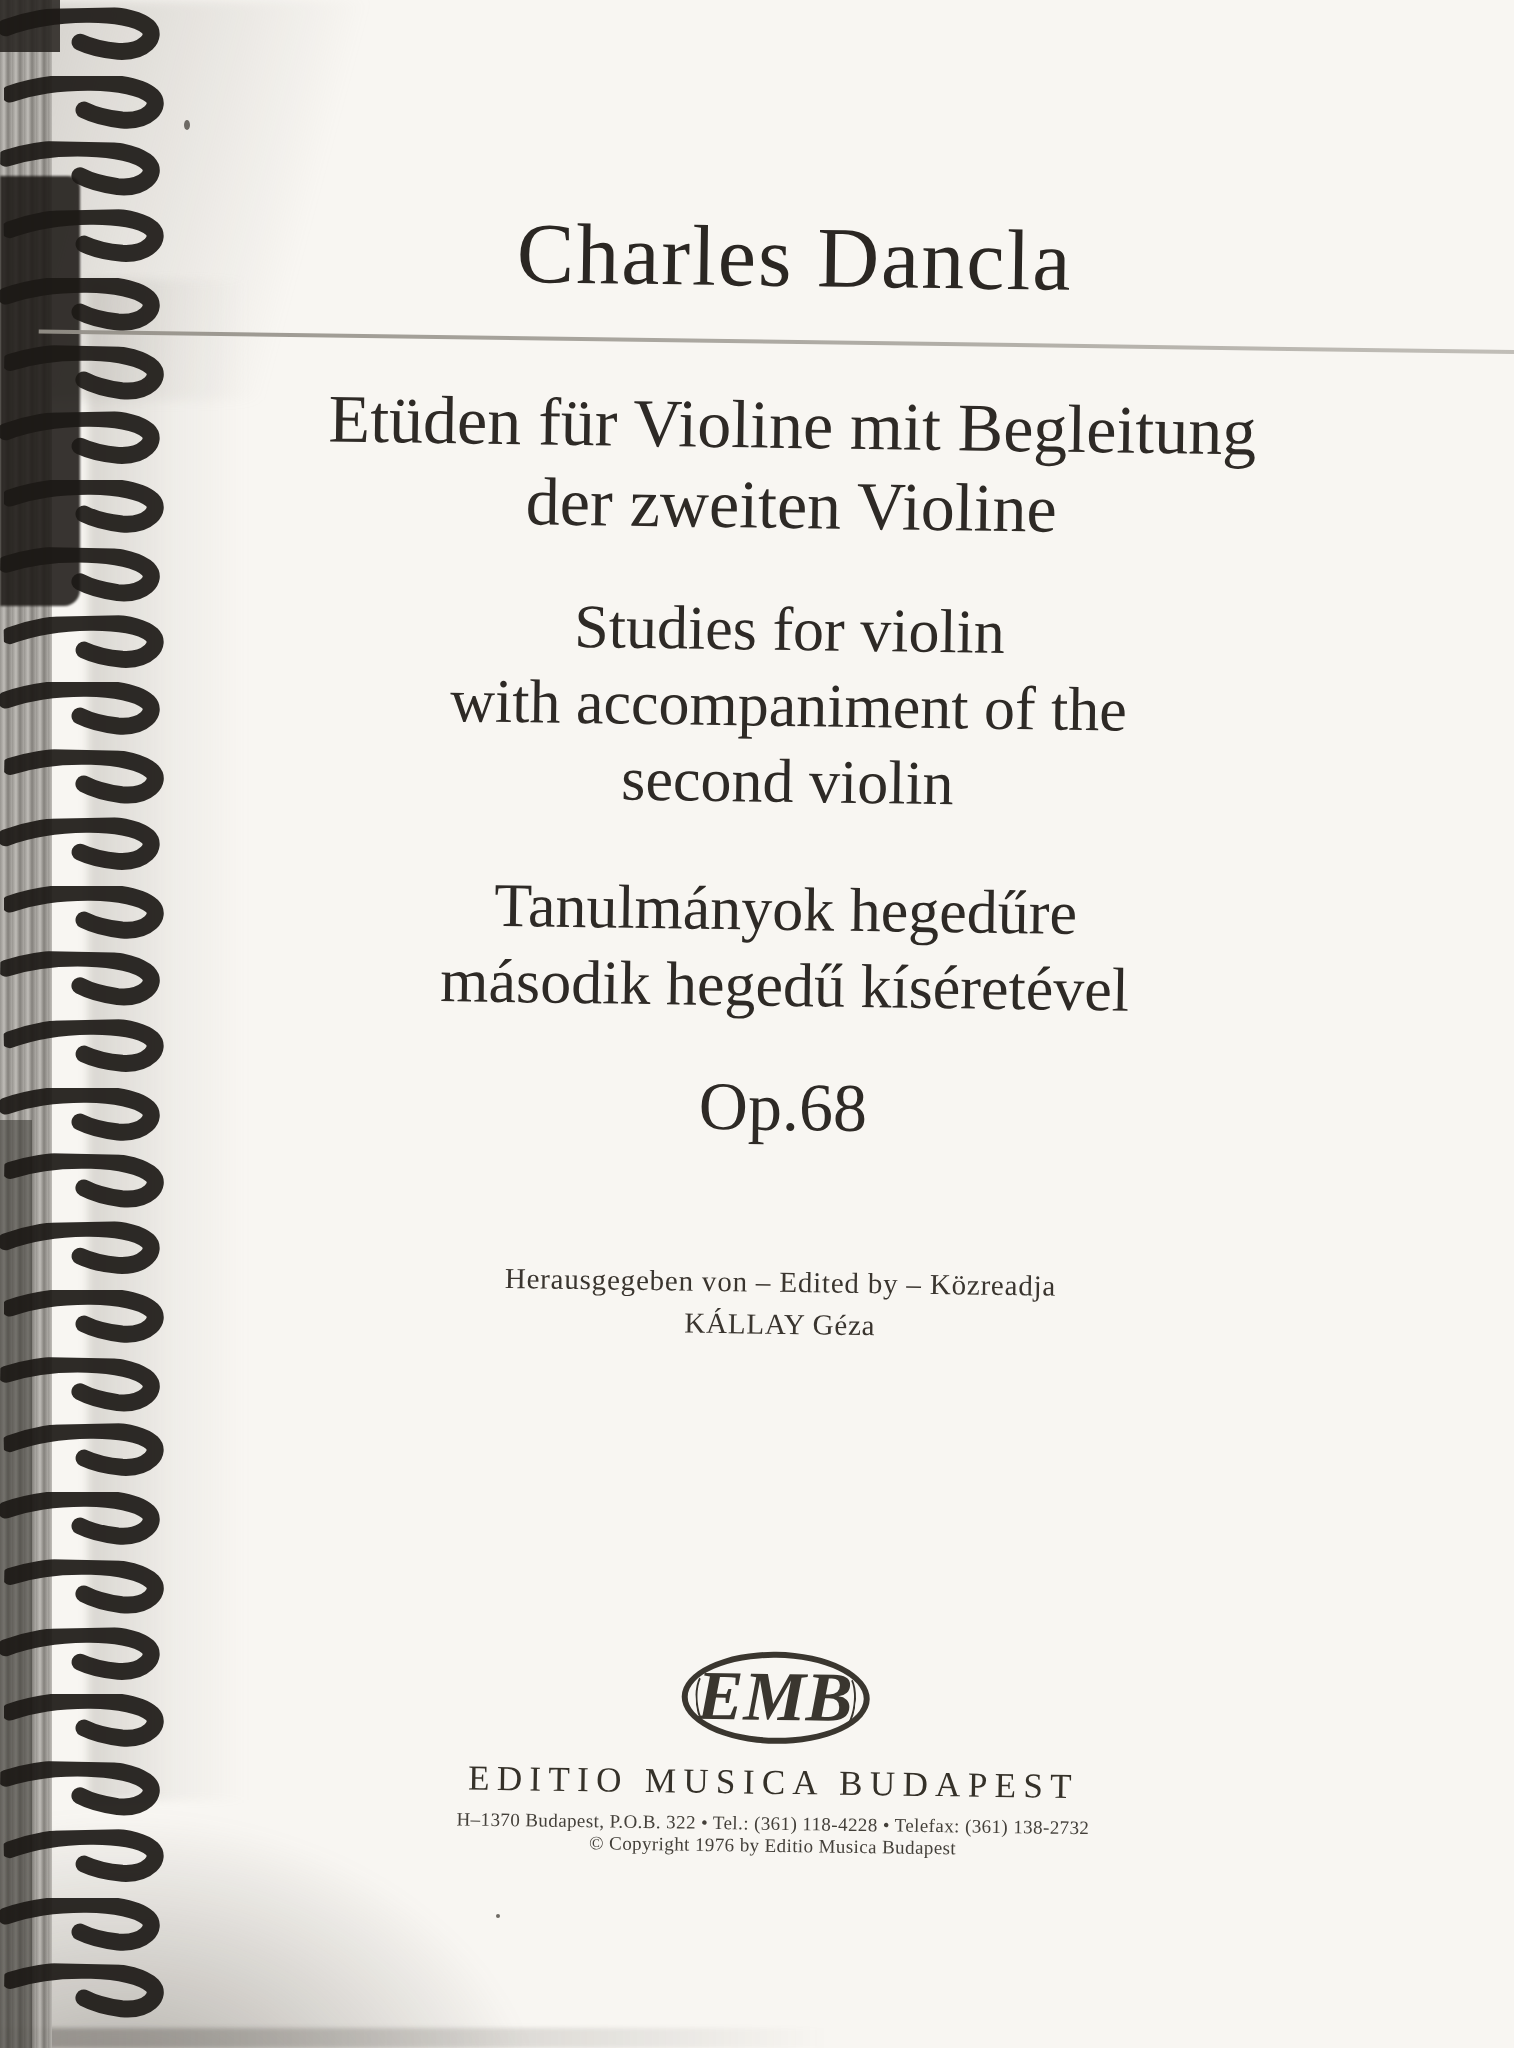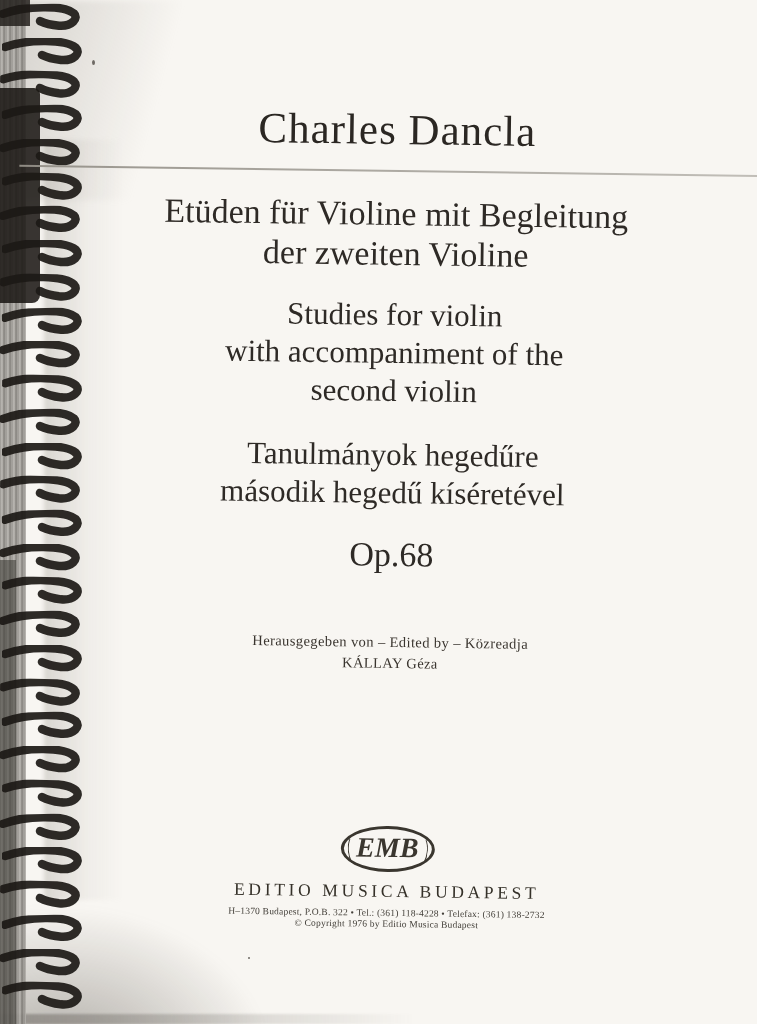--- a/index.html
+++ b/index.html
@@ -96,21 +96,21 @@
   .logo-row { margin-top: 152px; display: flex; justify-content: center; }
   .emb-oval {
     position: relative;
     width: 94px; height: 46px;
     border: 3.5px solid #3a362f;
     border-radius: 50%;
     display: flex; align-items: center; justify-content: center;
   }
   .emb-text {
     font-style: italic; font-weight: bold;
-    font-size: 28px; letter-spacing: 0px; color: #3a362f;
+    font-size: 35px; letter-spacing: 0px; color: #3a362f;
     line-height: 1; padding-bottom: 2px;
   }
   .emb-arc { position: absolute; top: 7px; width: 14px; height: 30px; border: 1.5px solid #3a362f; border-radius: 50%; }
   .emb-arc.left  { left: 4px;  border-right-color: transparent; border-top-color: transparent; border-bottom-color: transparent; transform: rotate(-6deg); }
   .emb-arc.right { right: 4px; border-left-color: transparent; border-top-color: transparent; border-bottom-color: transparent; transform: rotate(6deg); }
 
   .publisher { margin-top: 9px; font-size: 17.5px; letter-spacing: 0.21em; color: #353129; }
   .address   { margin-top: 6px; font-size: 9.5px; letter-spacing: 0.2px; color: #44403a; }
   .copyright { margin-top: 1px; font-size: 9.5px; letter-spacing: 0.2px; color: #44403a; }
 

